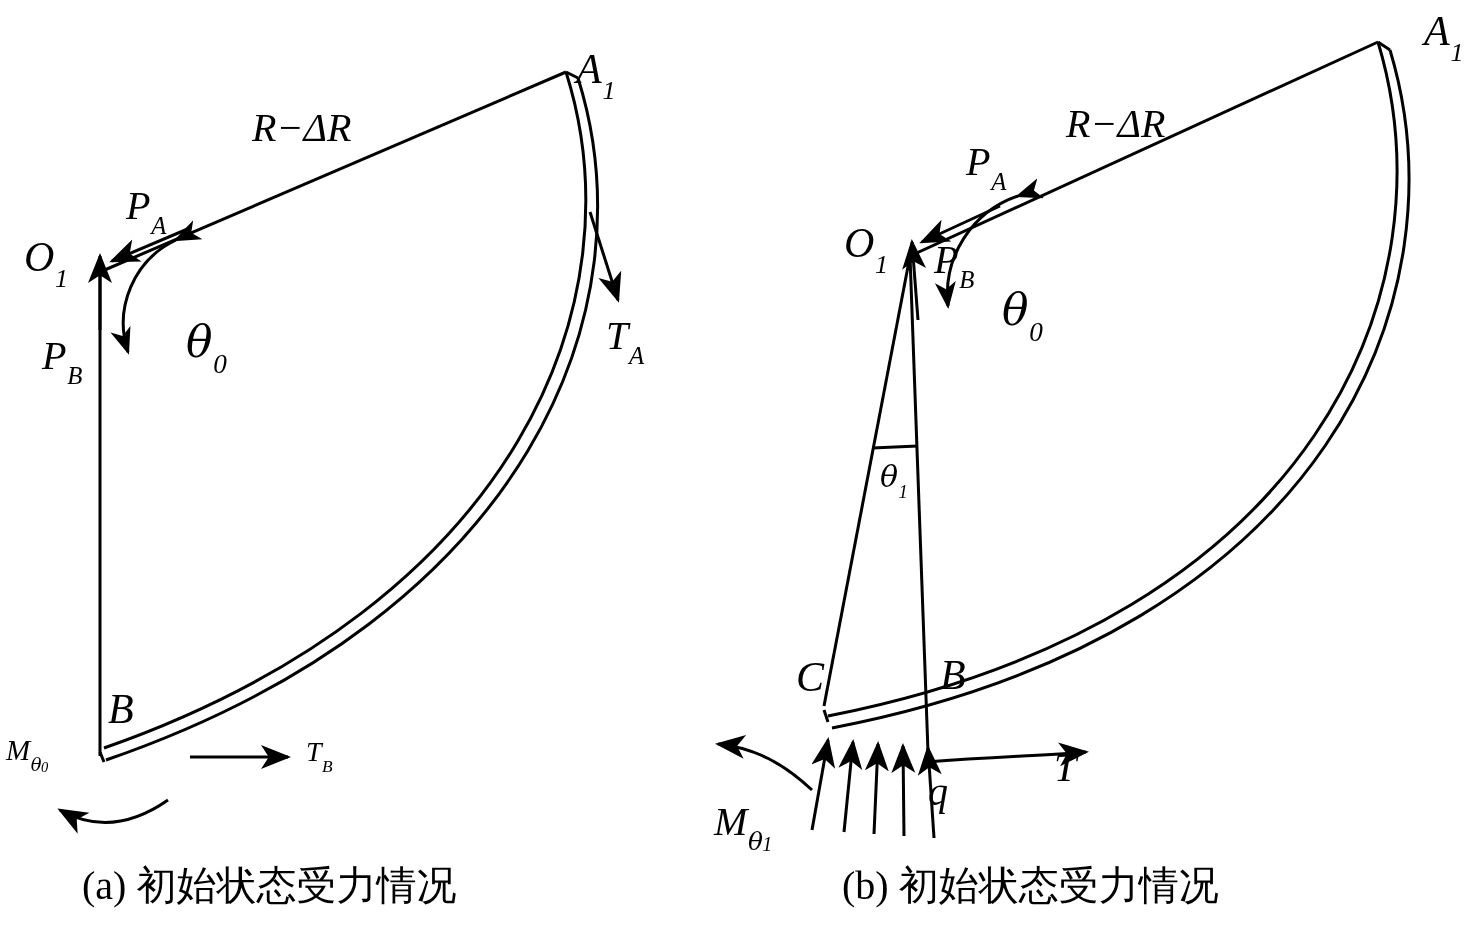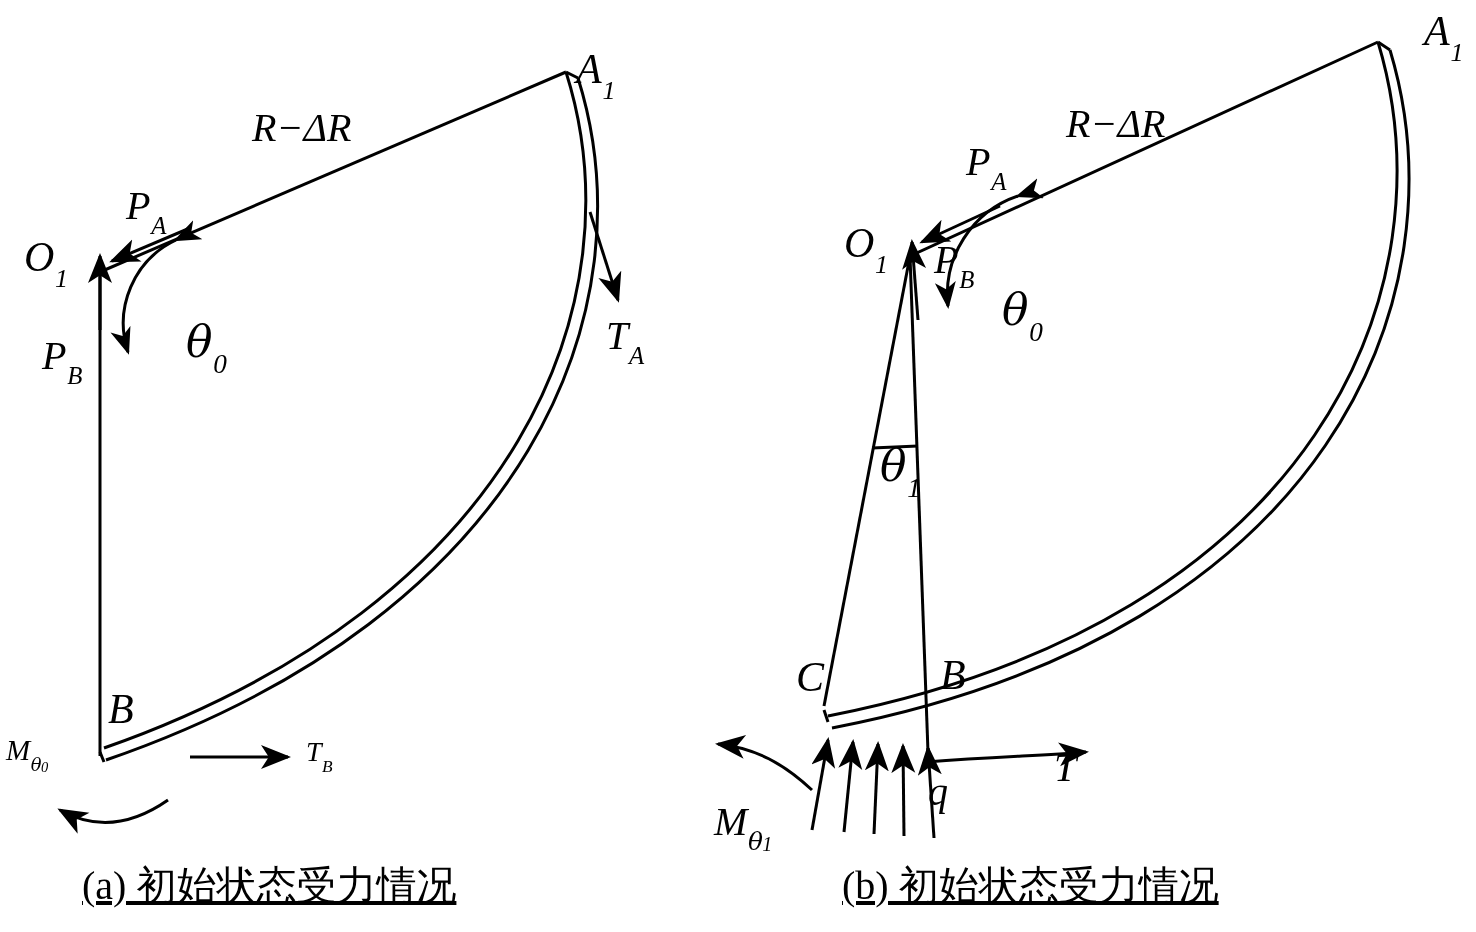--- a/index.html
+++ b/index.html
@@ -48,21 +48,20 @@
     position: relative;
     top: 0.35em;
   }
   .caption {
     position: absolute;
     font-family: "Liberation Serif", serif;
     font-style: normal;
     font-size: 40px;
     white-space: nowrap;
     line-height: 1;
-    text-decoration: underline;
   }
   .greek {
     font-family: "DejaVu Serif", serif;
     font-style: italic;
   }
 </style>
 </head>
 <body>
 
 <div id="figure">
@@ -188,21 +187,21 @@
   </div>
 
   <div class="lbl" style="left:934px; top:240px; font-size:40px;">
     <span>P</span><span class="sub">B</span>
   </div>
 
   <div class="lbl" style="left:1002px; top:288px; font-size:44px;">
     <span class="greek">θ</span><span class="sub">0</span>
   </div>
 
-  <div class="lbl" style="left:880px; top:444px; font-size:44px;">
+  <div class="lbl" style="left:880px; top:462px; font-size:30px;">
     <span class="greek">θ</span><span class="sub">1</span>
   </div>
 
   <div class="lbl" style="left:796px; top:656px; font-size:42px;">C</div>
 
   <div class="lbl" style="left:940px; top:654px; font-size:42px;">B</div>
 
   <div class="lbl" style="left:928px; top:772px; font-size:40px;">q</div>
 
   <div class="lbl" style="left:1054px; top:748px; font-size:40px;">T</div>

